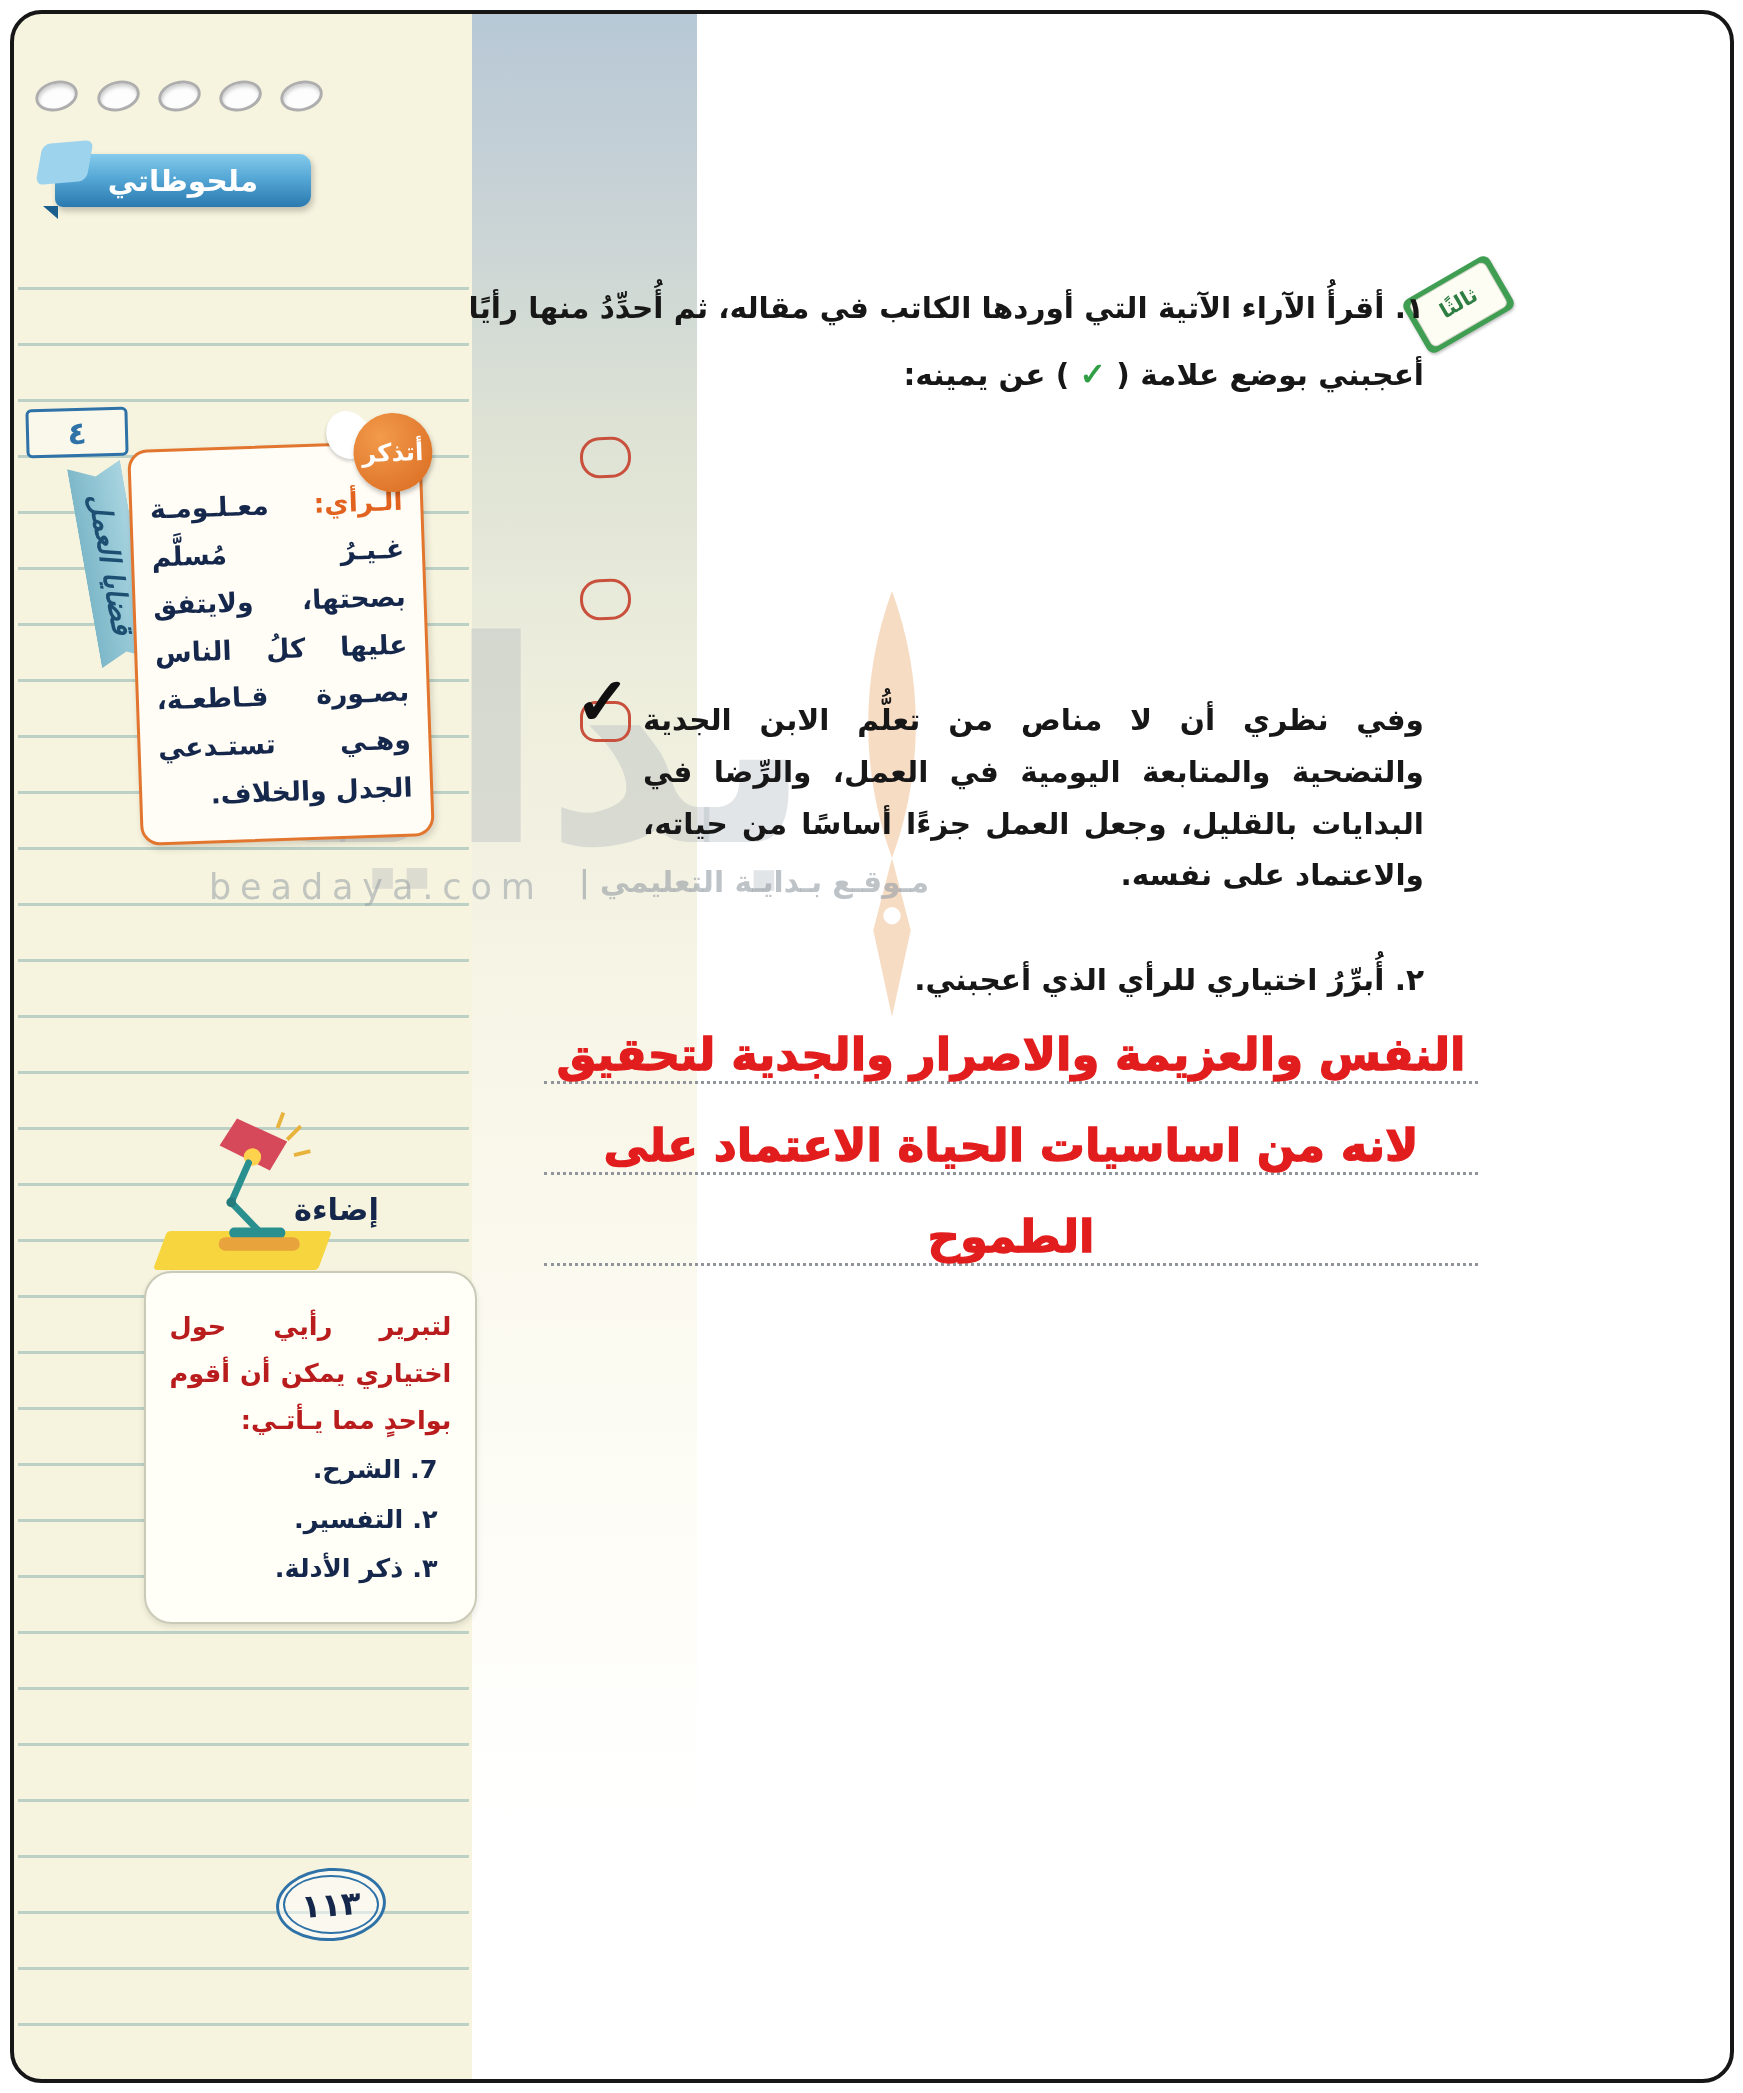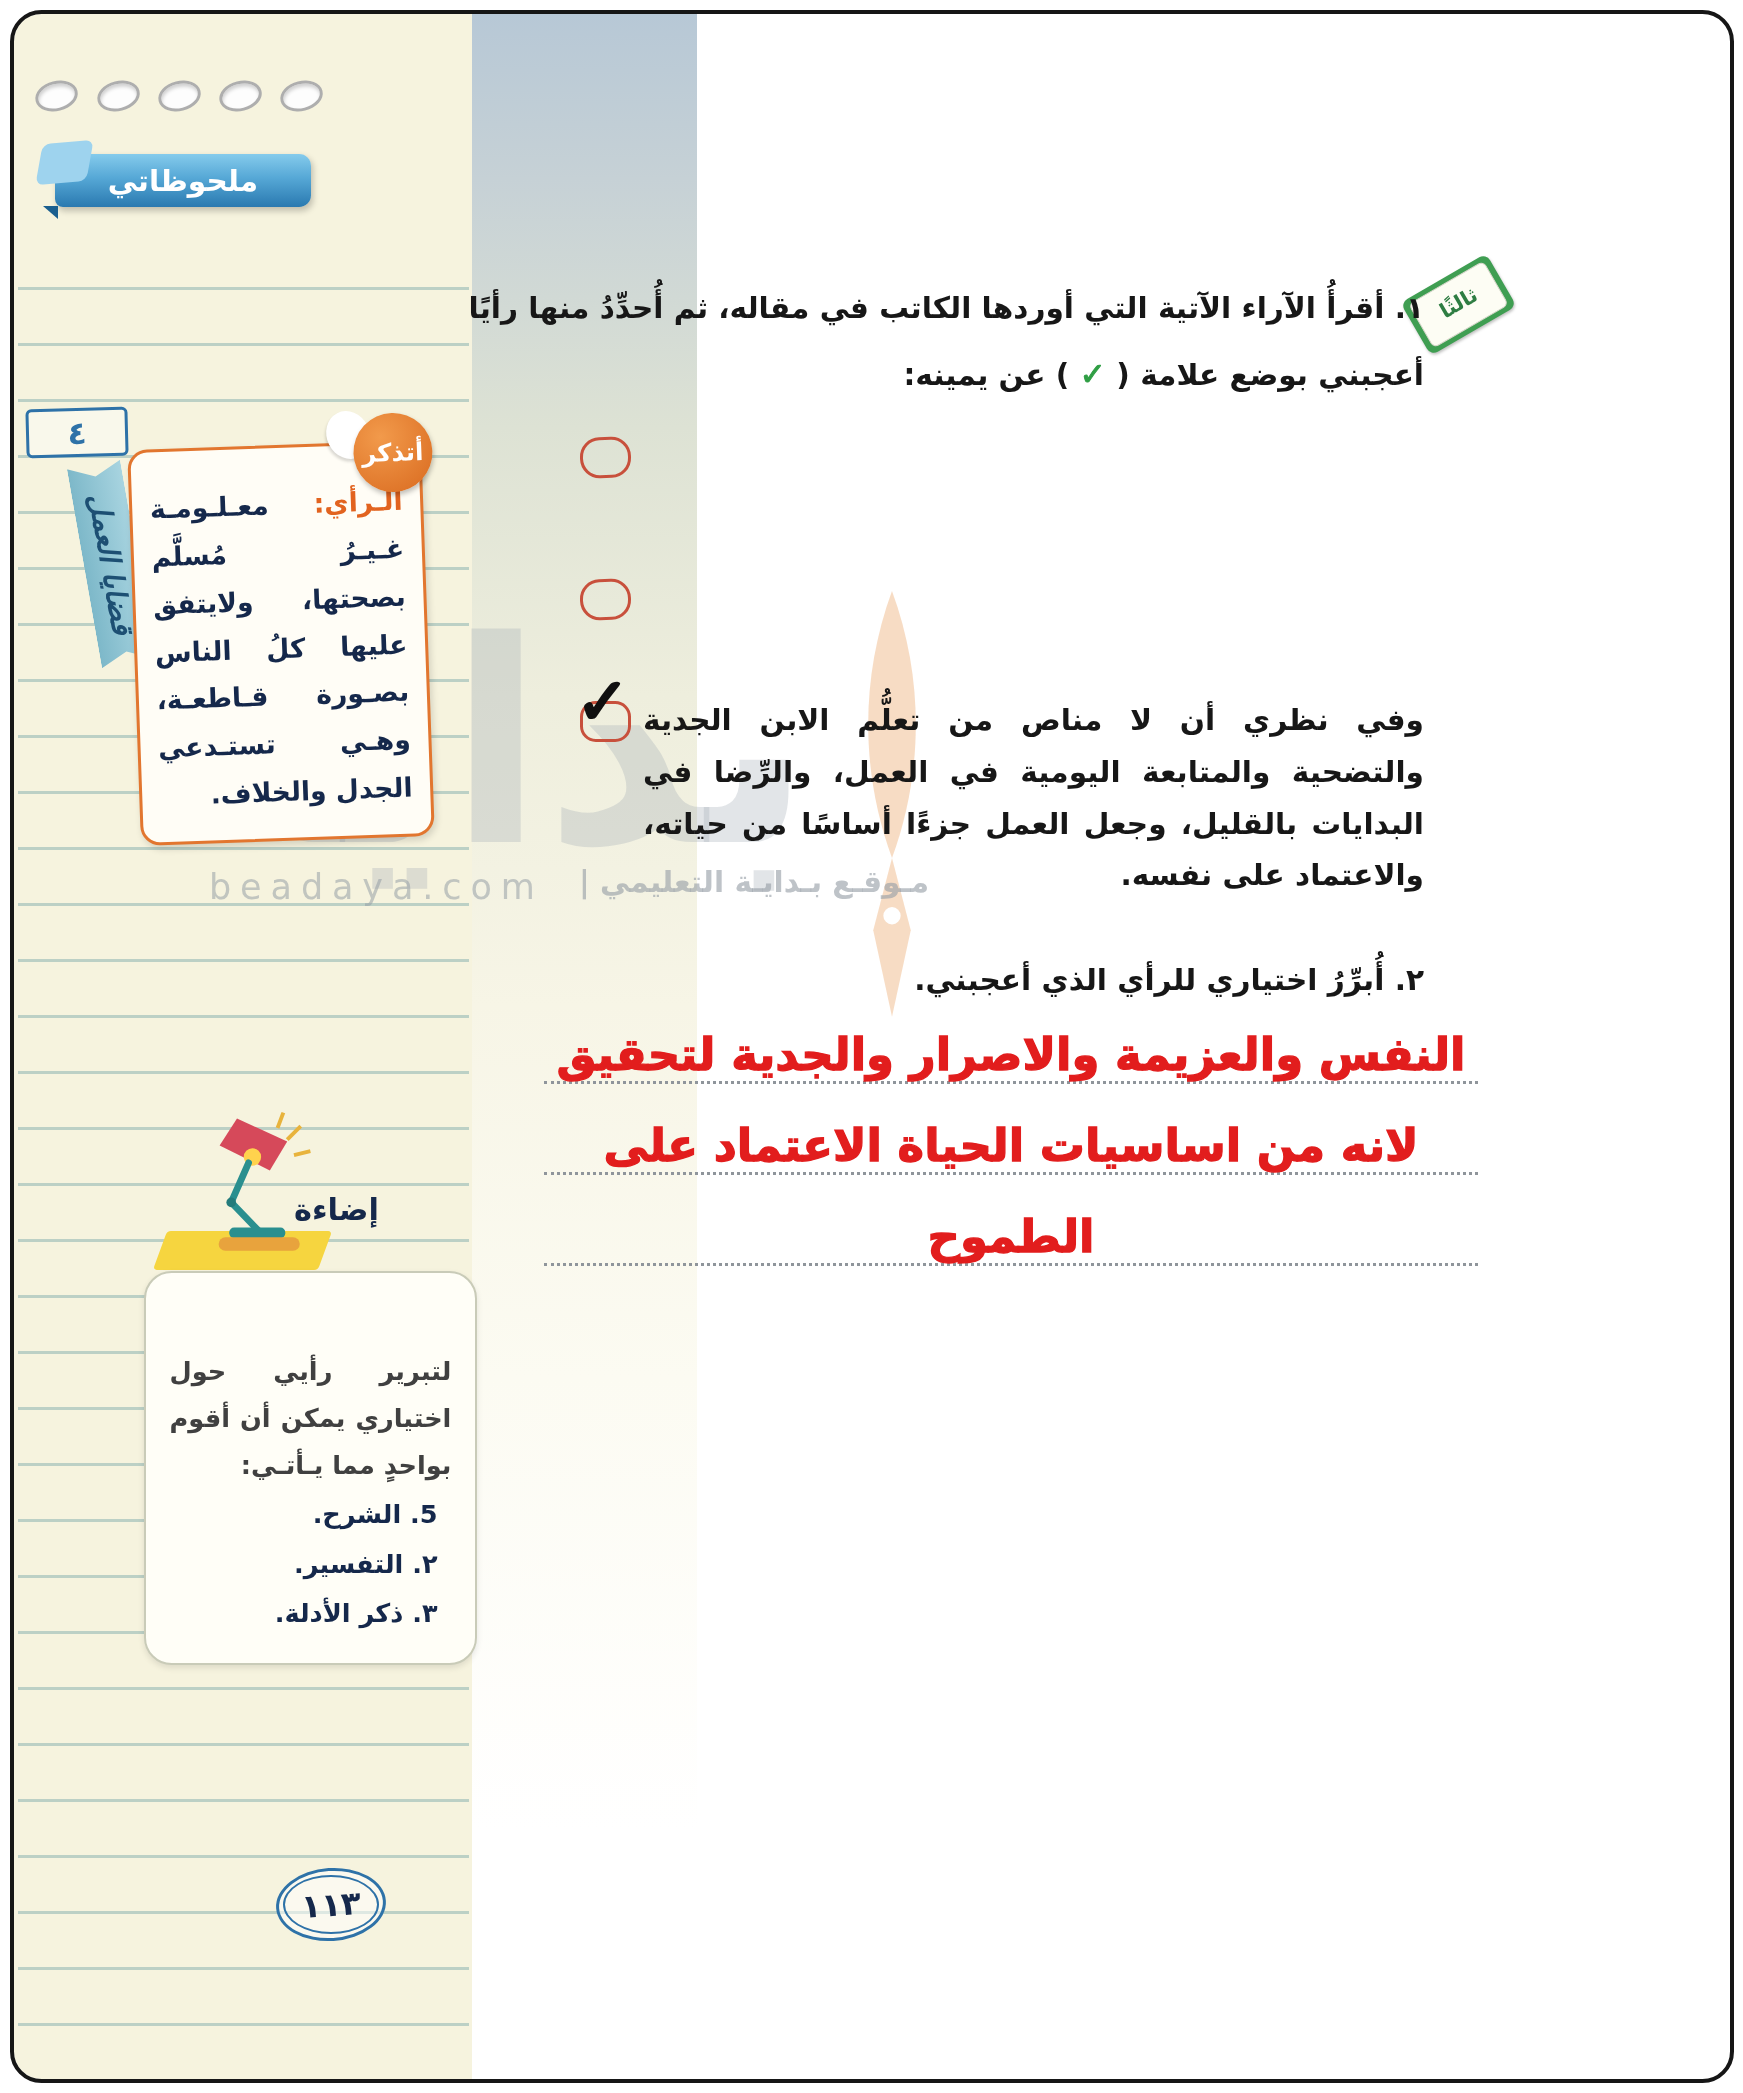--- a/index.html
+++ b/index.html
@@ -73,21 +73,21 @@
   .light-highlight { position:absolute; left:160px; top:1231px; width:165px; height:39px;
           background:#f6d53f; transform:skew(-20deg); border-radius:3.9px; z-index:2; }
   .lamp { position:absolute; left:202px; top:1101px; width:126px; height:169px; z-index:3; }
   .light-title { position:absolute; left:294px; top:1192px; z-index:3;
           font-size:30.5px; font-weight:bold; color:#15284b; direction:rtl; }
 
   .hint-box { position:absolute; left:144px; top:1271px; width:333px; min-height:353px; z-index:3;
           background:#fffef7; border:2.5px solid #c9cbb8; border-radius:27.6px; padding:29.6px 23.6px 23.6px;
           box-shadow:0 3px 5.9px rgba(0,0,0,0.10); }
   .hint-intro { direction:rtl; text-align:justify; font-size:25.6px; font-weight:bold;
-          color:#404040; line-height:1.85;margin-top:45px; }
+          color:#b91c1c; line-height:1.85; }
   .hint-item { direction:rtl; text-align:right; font-size:25.6px; font-weight:bold;
           color:#15284b; line-height:1.95; padding-right:13.8px; }
 
   .page-badge { position:absolute; left:276px; top:1868px; width:110px; height:73px; z-index:3;
           border:3.4px solid #2e72a8; border-radius:50%; transform:rotate(-4deg);
           display:flex; align-items:center; justify-content:center; background:rgba(255,255,255,0.5); }
   .page-badge::before { content:''; position:absolute; inset:3.9px; border:2.5px solid #2e72a8;
           border-radius:50%; transform:rotate(4deg); }
   .page-badge span { color:#15284b; font-size:32.5px; font-weight:bold; }
 
@@ -186,21 +186,21 @@
     <circle cx="52" cy="58" r="9" fill="#ffd24d"></circle>
     <path d="M48 64 L30 105 L58 134" stroke="#2a8f8f" stroke-width="7" fill="none" stroke-linecap="round"></path>
     <circle cx="30" cy="105" r="5" fill="#247b7b"></circle>
     <rect x="28" y="131" width="58" height="11" rx="5" fill="#2a8f8f"></rect>
     <rect x="17" y="141" width="84" height="14" rx="7" fill="#e8a33d"></rect>
   </svg>
   <div class="light-title">إضاءة</div>
 
   <div class="hint-box">
     <p class="hint-intro">لتبرير رأيي حول اختياري يمكن أن أقوم بواحدٍ مما يـأتـي:</p>
-    <div class="hint-item">5. الشرح.</div>
+    <div class="hint-item">7. الشرح.</div>
     <div class="hint-item">٢. التفسير.</div>
     <div class="hint-item">٣. ذكر الأدلة.</div>
   </div>
 
   <div class="page-badge">
     <span>١١٣</span>
   </div>
 
   <div class="section-icon">
     <div class="book-back"></div>

